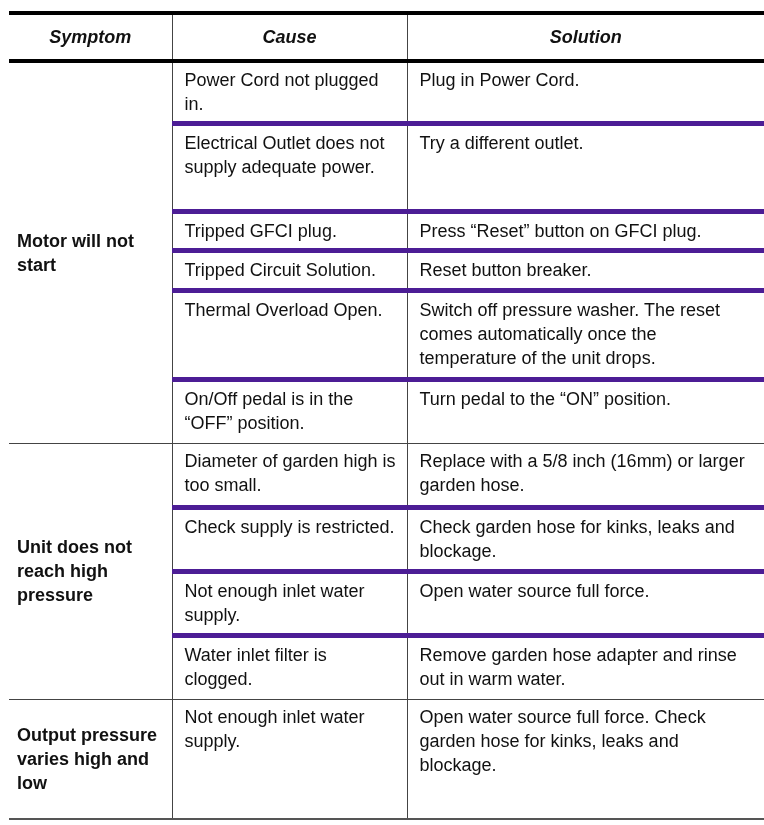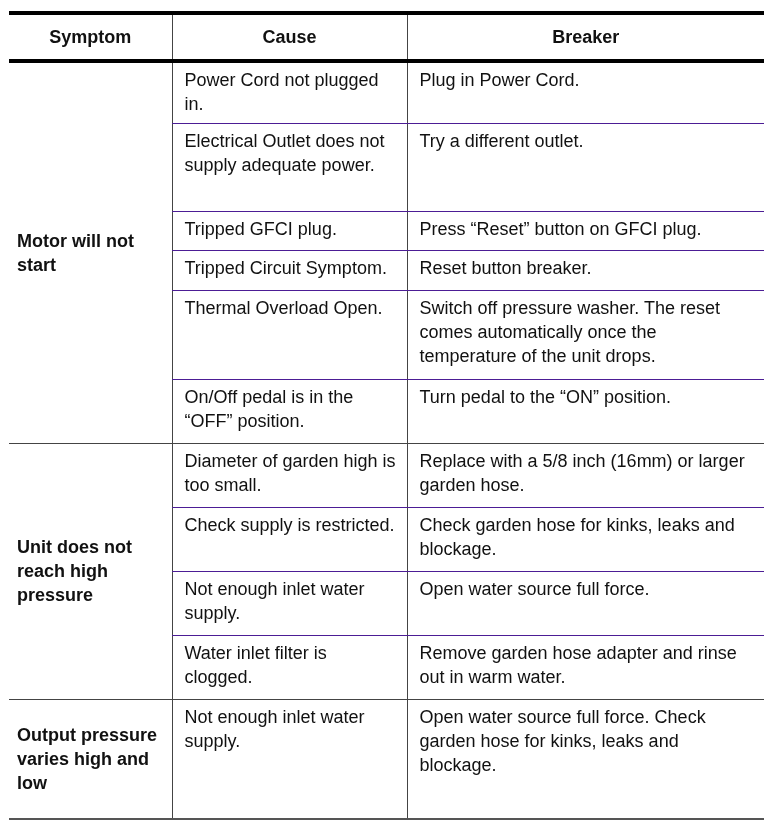--- a/index.html
+++ b/index.html
@@ -28,30 +28,31 @@
     .tbl col.c3 { width: 357px; }
     .tbl th {
       font-weight: bold;
       font-size: 18px;
       text-align: center;
       height: 44px;
       padding: 0;
       border-top: 4px solid #000;
       border-bottom: 4px solid #000;
       vertical-align: middle;
+      font-style: italic;
     }
     .tbl th + th, .tbl td + td, .tbl td.cause, .tbl td.solution {
       border-left: 1px solid #444;
     }
     .tbl td {
       font-size: 18px;
       line-height: 24px;
       vertical-align: top;
       padding: 5px 10px 0 12px;
-      border-bottom: 1px solid #4c1d95;
+      border-bottom: 5px solid #4c1d95;
     }
     .tbl td.symptom {
       font-weight: bold;
       vertical-align: middle;
       padding: 0 8px;
       border-bottom: 1.5px solid #444;
     }
     .tbl tr.group-end td {
       border-bottom: 1.5px solid #444;
     }
@@ -65,40 +66,40 @@
 <table class="tbl">
   <colgroup>
     <col class="c1">
       <col class="c2">
       <col class="c3">
   </colgroup>
   <thead>
     <tr>
       <th>Symptom</th>
       <th>Cause</th>
-      <th>Breaker</th>
+      <th>Solution</th>
     </tr>
   </thead>
   <tbody>
 
     <tr style="height:62px">
       <td class="symptom" rowspan="6">Motor will not start</td>
       <td class="cause">Power Cord not plugged in.</td>
       <td class="solution">Plug in Power Cord.</td>
     </tr>
     <tr style="height:88px">
       <td class="cause">Electrical Outlet does not supply adequate power.</td>
       <td class="solution">Try a different outlet.</td>
     </tr>
     <tr style="height:39px">
       <td class="cause">Tripped GFCI plug.</td>
       <td class="solution">Press “Reset” button on GFCI plug.</td>
     </tr>
     <tr style="height:40px">
-      <td class="cause">Tripped Circuit Symptom.</td>
+      <td class="cause">Tripped Circuit Solution.</td>
       <td class="solution">Reset button breaker.</td>
     </tr>
     <tr style="height:89px">
       <td class="cause">Thermal Overload Open.</td>
       <td class="solution">Switch off pressure washer. The reset comes automatically once the temperature of the unit drops.</td>
     </tr>
     <tr class="group-end" style="height:64px">
       <td class="cause">On/Off pedal is in the “OFF” position.</td>
       <td class="solution">Turn pedal to the “ON” position.</td>
     </tr>

